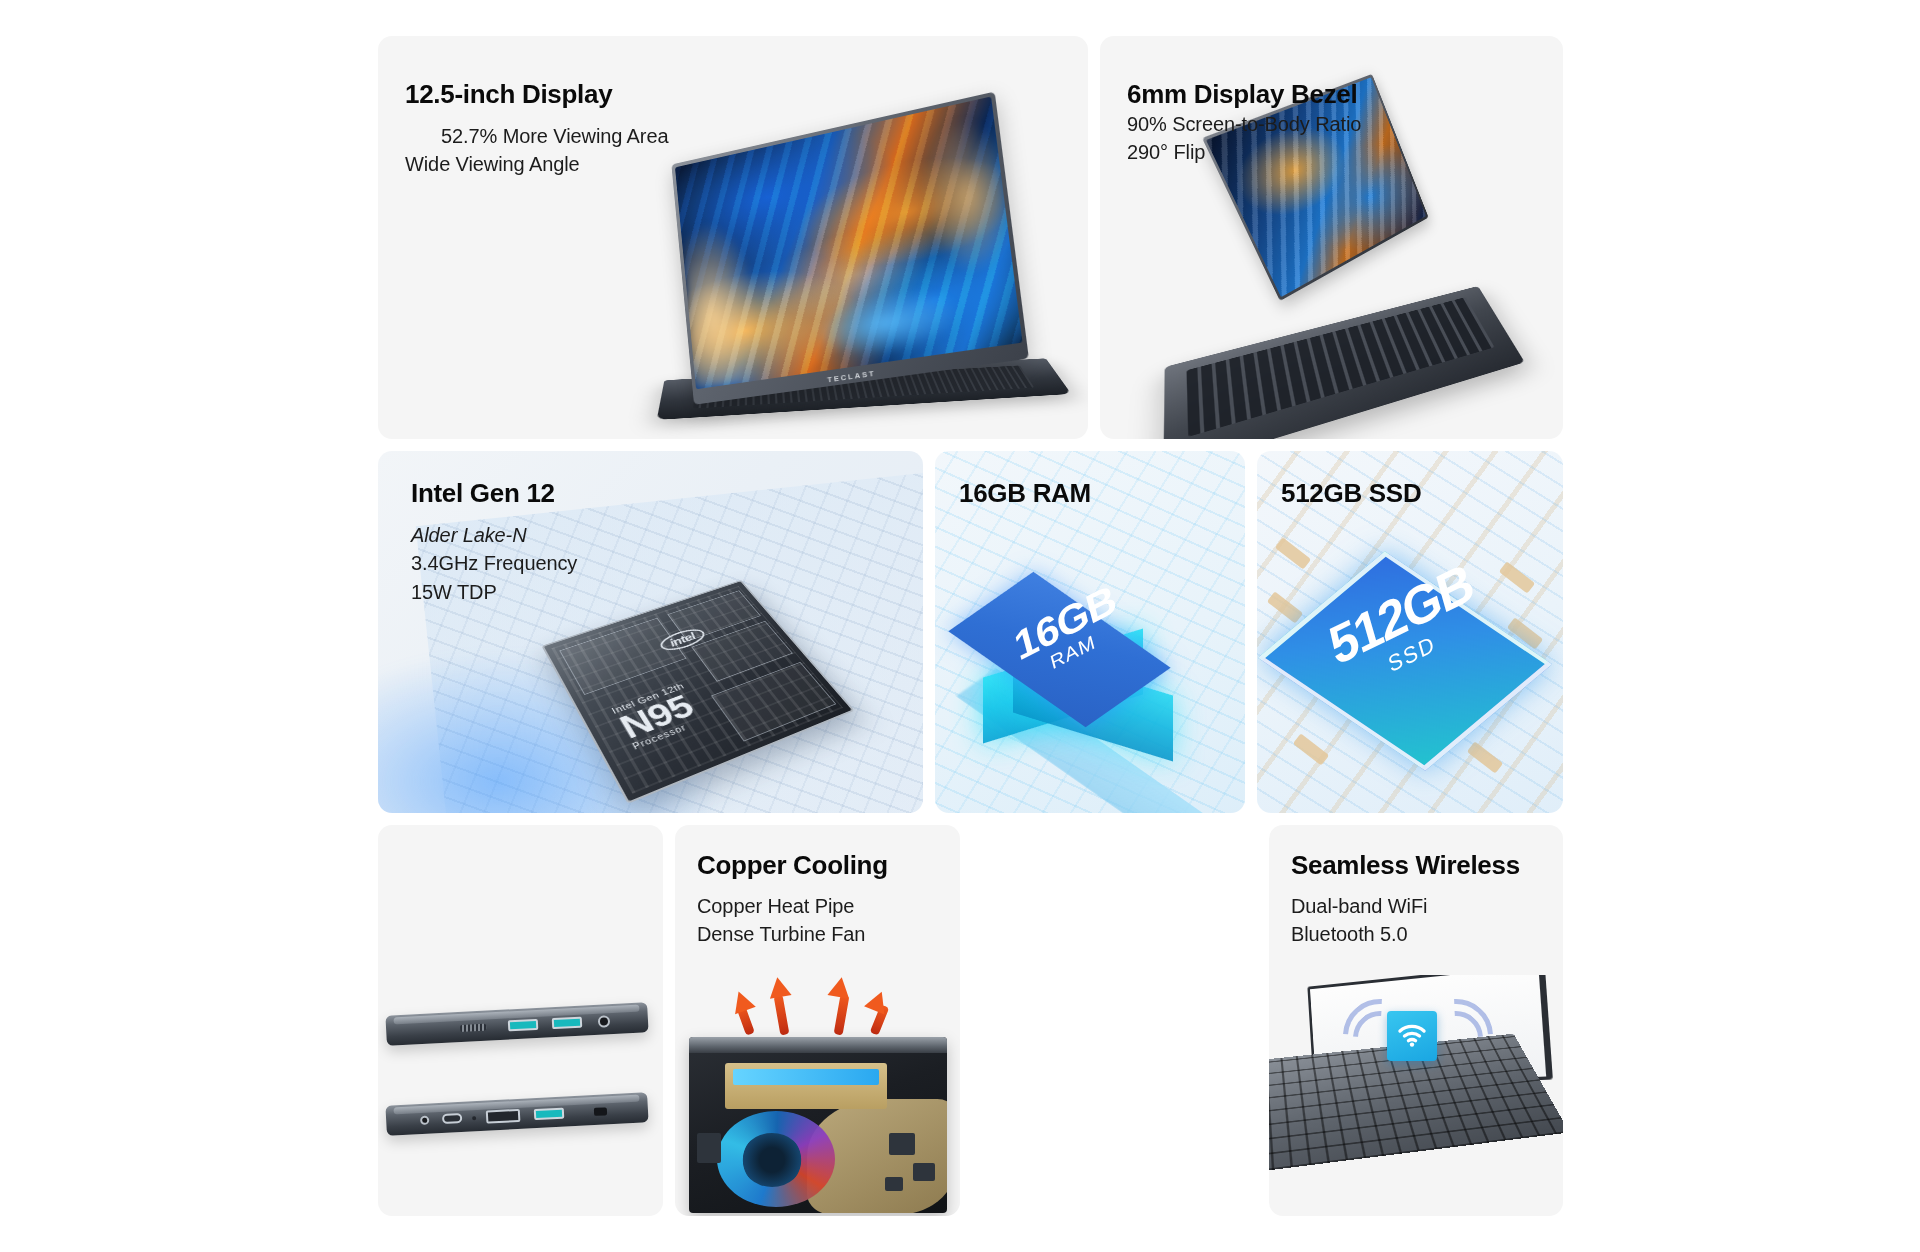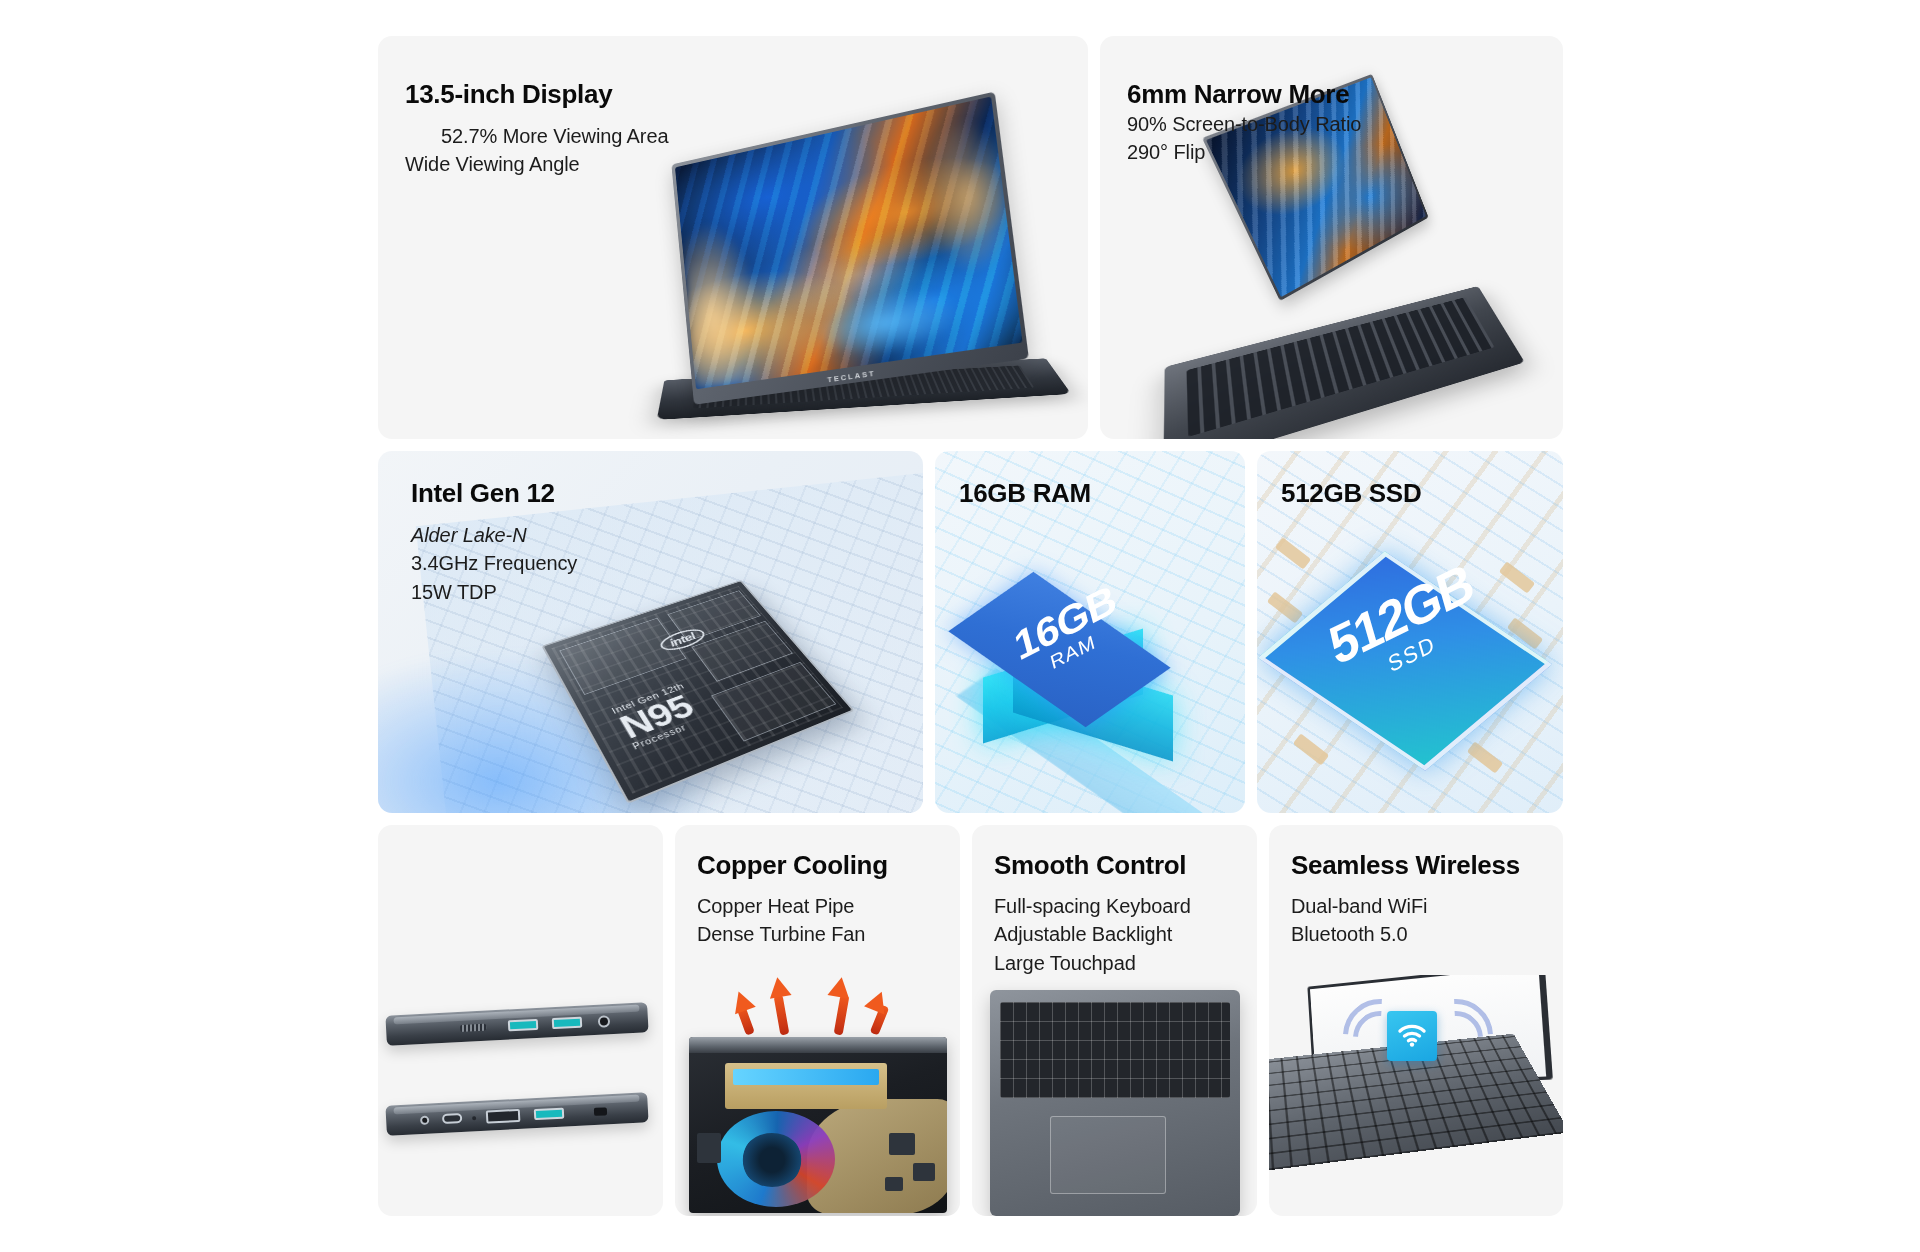--- a/index.html
+++ b/index.html
@@ -417,38 +417,38 @@
   }
 </style>
 </head>
 <body>
 
 <div class="page">
   <div class="grid-wrap">
 
     <div class="card" id="card-display">
       <div class="txtblock">
-        <div class="card-title">13.5-inch Display</div>
+        <div class="card-title">12.5-inch Display</div>
         <div class="card-sub" style="margin-top:12px;margin-left:36px;">52.7% More Viewing Area</div>
         <div class="card-sub">Wide Viewing Angle</div>
       </div>
       <div class="laptop-open">
         <div class="base-open">
           <div class="base-keys"></div>
         </div>
         <div class="lid">
           <div class="screen"></div>
           <div class="lid-brand">TECLAST</div>
         </div>
       </div>
     </div>
 
     <div class="card" id="card-bezel">
       <div class="txtblock">
-        <div class="card-title">6mm Narrow More</div>
+        <div class="card-title">6mm Display Bezel</div>
         <div class="card-sub" style="margin-top:0;">90% Screen-to-Body Ratio</div>
         <div class="card-sub">290° Flip</div>
       </div>
       <div class="laptop-flip">
         <div class="flip-base">
           <div class="flip-base-keys"></div>
         </div>
         <div class="flip-lid">
           <div class="flip-screen"></div>
         </div>
@@ -563,33 +563,20 @@
           <div class="fan-hub"></div>
           <div class="fan-core"></div>
           <div class="cool-chip" style="left:200px;top:96px;width:26px;height:22px;"></div>
           <div class="cool-chip" style="left:224px;top:126px;width:22px;height:18px;"></div>
           <div class="cool-chip" style="left:196px;top:140px;width:18px;height:14px;"></div>
           <div class="cool-chip" style="left:8px;top:96px;width:24px;height:30px;"></div>
         </div>
       </div>
     </div>
 
-    <div class="card" id="card-control">
-      <div class="txtblock">
-        <div class="card-title">Smooth Control</div>
-        <div class="card-sub" style="margin-top:11px;">Full-spacing Keyboard</div>
-        <div class="card-sub">Adjustable Backlight</div>
-        <div class="card-sub">Large Touchpad</div>
-      </div>
-      <div class="kb-art">
-        <div class="kb-body"></div>
-        <div class="kb-keys"></div>
-        <div class="kb-touch"></div>
-      </div>
-    </div>
 
     <div class="card" id="card-wireless">
       <div class="txtblock">
         <div class="card-title">Seamless Wireless</div>
         <div class="card-sub" style="margin-top:11px;">Dual-band WiFi</div>
         <div class="card-sub">Bluetooth 5.0</div>
       </div>
       <div class="wl-art">
         <div class="wl-screen">
           <div class="wl-brand">TECLAST</div>

